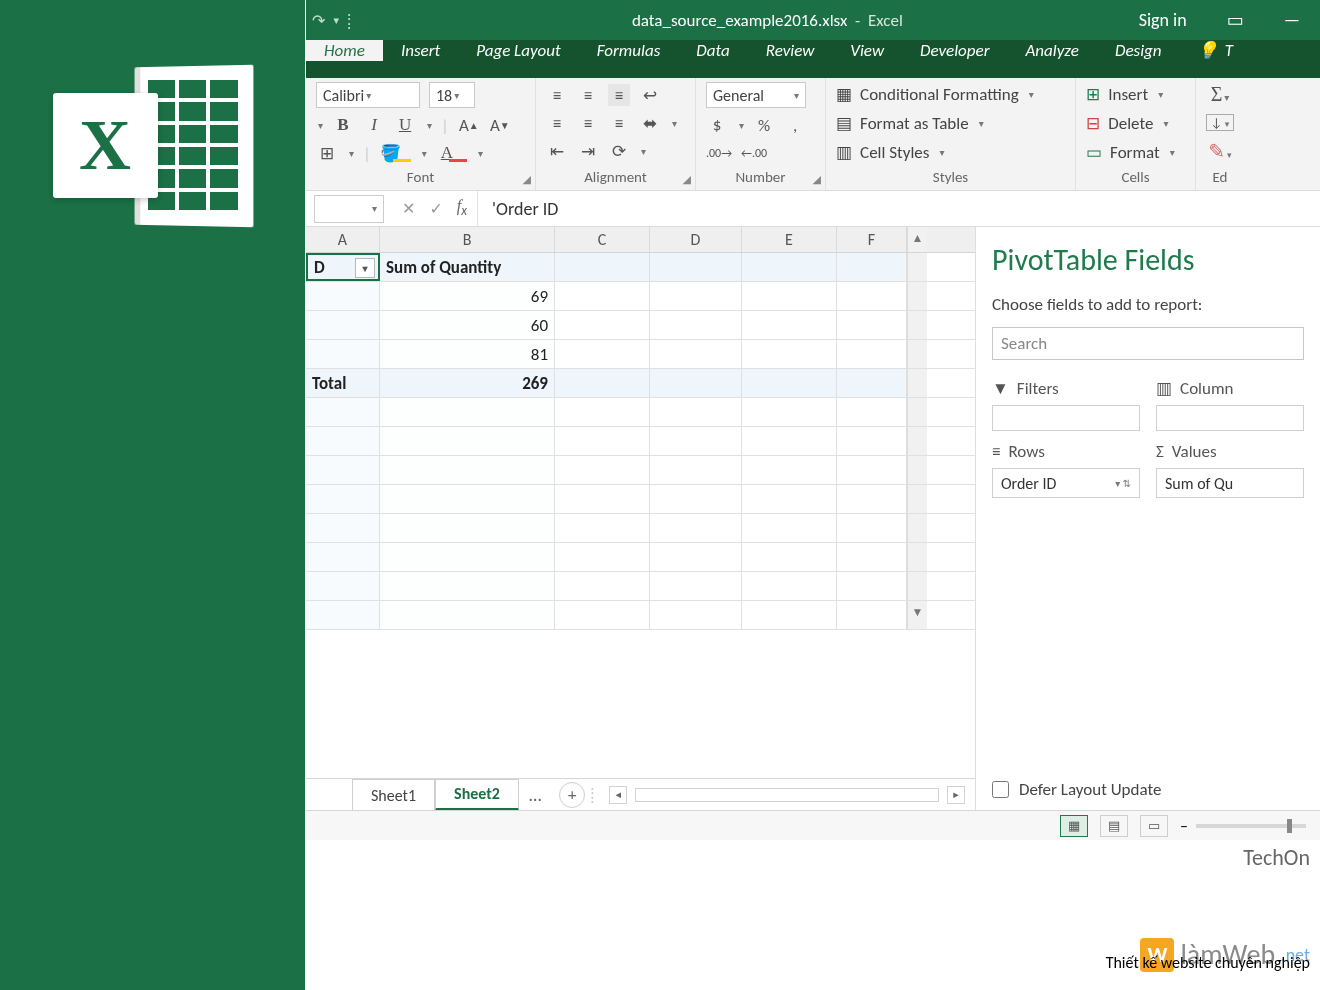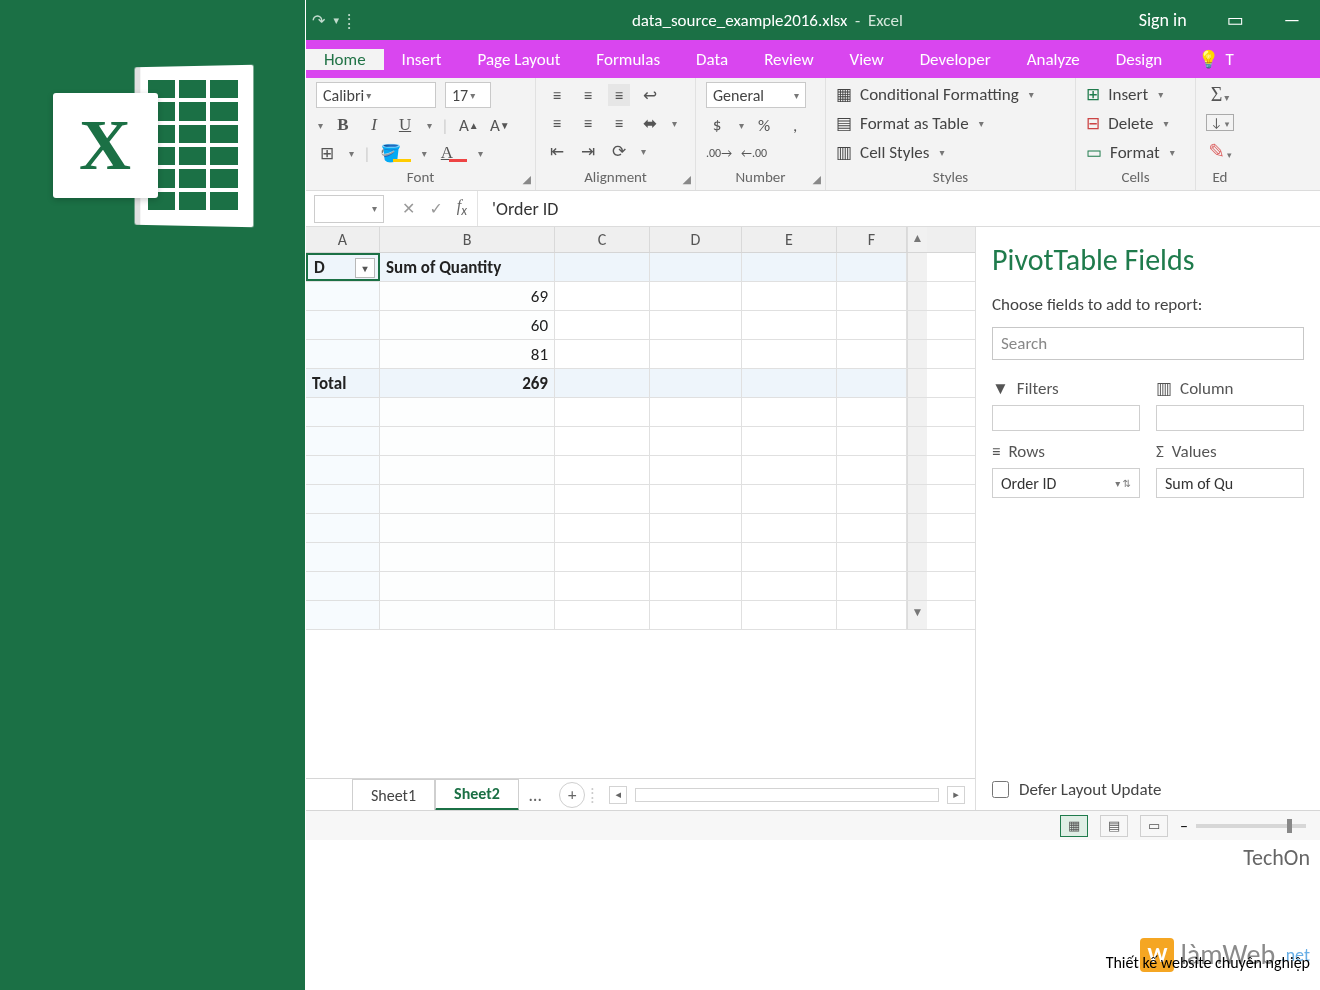--- a/index.html
+++ b/index.html
@@ -21,39 +21,39 @@
 .titlebar .qat span { opacity:0.85; font-size:16px; }
 .titlebar .title-center { flex:1; text-align:center; }
 .titlebar .title-name { color:#fff; }
 .titlebar .title-app { color:#d4e7db; }
 .titlebar .title-right { display:flex; align-items:center; gap:0; }
 .titlebar .btn { padding:0 20px; height:40px; display:flex; align-items:center; color:#fff; }
 .titlebar .btn.signin { font-size:18px; }
 .titlebar .btn.winctl { font-size:18px; }
 
 
-.tabs { height:38px; background:#d946ef; display:flex; align-items:center; }
+.tabs { height:38px; background:#14532d; display:flex; align-items:flex-start;font-style:italic; }
 .tab { padding:0 18px; display:flex; align-items:center; color:#fff; font-size:17px; }
 .tab.active { background:#f3f3f3; color:#217346; }
 .tab.tell { color:#fff; display:flex; align-items:center; gap:6px; }
 
 
 .ribbon { background:#f3f3f3; border-bottom:1px solid #dcdcdc; display:flex; }
 .ribbon-group { border-right:1px solid #e1e1e1; padding:4px 10px 2px 10px; display:flex; flex-direction:column; }
 .ribbon-body { flex:1; display:flex; flex-direction:column; gap:6px; justify-content:center; }
 .ribbon-row { display:flex; align-items:center; gap:9px; color:#444; font-size:17px; }
 .ribbon-label { text-align:center; font-size:15px; color:#666; padding:4px 0 2px; position:relative; }
 .ribbon-label .launcher { position:absolute; right:-6px; bottom:2px; font-size:11px; color:#888; }
 .icon-btn { display:inline-flex; align-items:center; justify-content:center; min-width:22px; height:22px; color:#555; }
 .bold { font-weight:700; font-family: Georgia,serif; }
 .italic { font-style:italic; font-family: Georgia,serif; }
 .und { text-decoration:underline; font-family: Georgia,serif; }
 .drop { font-size:10px; margin-left:2px; color:#777; }
 .fontsel { border:1px solid #c9c9c9; background:#fff; height:26px; display:flex; align-items:center; padding:0 6px; font-size:16px; }
-.fontsel.name { width:120px; }
+.fontsel.name { width:104px; }
 .fontsel.size { width:46px; }
 .fontcolor-bar { display:inline-block; width:18px; height:3px; background:#e44; position:relative; top:7px; margin-left:-18px; }
 .fill-bar { display:inline-block; width:18px; height:3px; background:#fc0; position:relative; top:7px; margin-left:-18px; }
 .mini-sel { border:1px solid #c9c9c9; background:#fff; height:26px; display:flex; align-items:center; padding:0 6px; font-size:16px; width:100px; justify-content:space-between;}
 .styles-col { display:flex; flex-direction:column; gap:8px; }
 .style-item { display:flex; align-items:center; gap:8px; font-size:17px; color:#444; }
 .cells-col .style-item { font-size:17px; }
 .edit-col { display:flex; flex-direction:column; gap:8px; align-items:center; font-size:20px; color:#555;}
 .sigma { font-family: Georgia,serif; }
 
@@ -196,21 +196,21 @@
 
     <div class="ribbon">
       <div class="ribbon-group" style="width:230px;">
         <div class="ribbon-body">
           <div class="ribbon-row">
             <div class="fontsel name">
                 <span>Calibri</span>
                 <span class="drop">▾</span>
               </div>
             <div class="fontsel size">
-                <span>17</span>
+                <span>18</span>
                 <span class="drop">▾</span>
               </div>
           </div>
           <div class="ribbon-row">
             <span class="drop">▾</span>
             <span class="icon-btn bold">B</span>
             <span class="icon-btn italic">I</span>
             <span class="icon-btn und">U</span>
               <span class="drop">▾</span>
             <span style="color:#ccc;">|</span>

